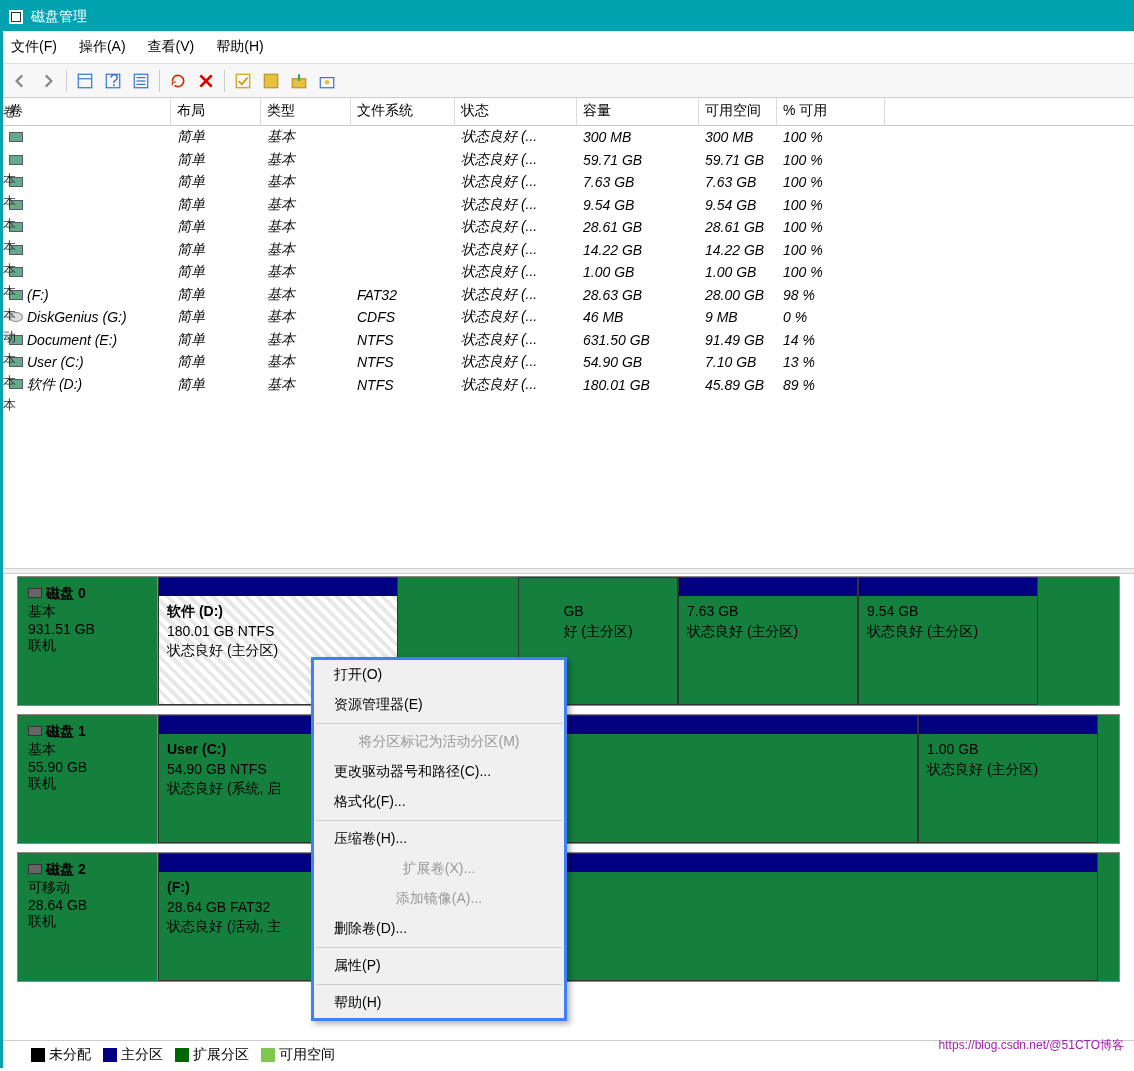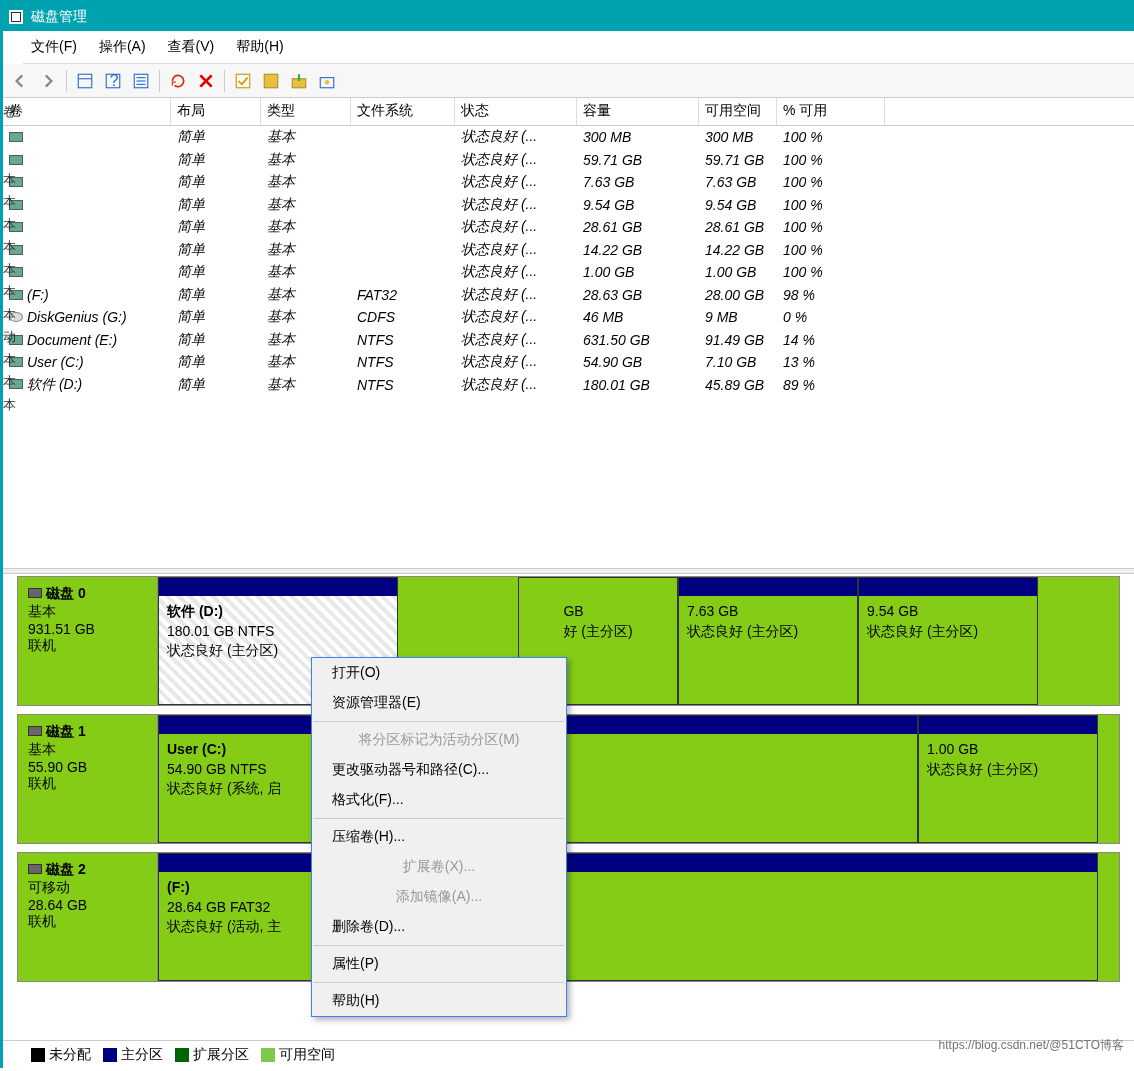--- a/index.html
+++ b/index.html
@@ -1,58 +1,58 @@
 <!DOCTYPE html>
 <html><head>
 <meta charset="utf-8">
 <style>
 * { box-sizing: border-box; margin: 0; padding: 0; font-family: "Microsoft YaHei", "Segoe UI", sans-serif; font-size: 14px; }
 body { background: #fff; overflow: hidden; }
 .window { width: 1134px; height: 1068px; border-top: 3px solid #00a2b0; border-left: 3px solid #00a2b0; display: flex; flex-direction: column; position: relative; }
 .titlebar { background: #00a2b0; color: #fff; height: 28px; display: flex; align-items: center; padding: 0 6px; }
 .titlebar .ticon { width: 14px; height: 14px; background: #fff; margin-right: 8px; position: relative; }
 .titlebar .ticon::after{content:"";position:absolute;inset:2px;border:1px solid #333;}
-.menubar { background: #fff; height: 28px; display: flex; align-items: center; padding: 16px 8px; border-bottom: 1px solid #ddd; margin-left: 20px; }
+.menubar { background: #fff; height: 28px; display: flex; align-items: center; padding: 16px 8px; border-bottom: 1px solid #ddd; }
 .menubar span { margin-right: 22px; cursor: default; }
 .toolbar { background: #f7f7f7; height: 34px; display: flex; align-items: center; padding: 0 4px; border-bottom: 1px solid #ccc; gap:2px; }
 .tbtn { width: 26px; height: 26px; display: flex; align-items: center; justify-content: center; border: 1px solid transparent; position: relative; }
 .sep { width: 1px; height: 22px; background: #ccc; margin: 0 3px; }
 .tbtn svg{width:18px;height:18px;}
 .listview { flex: 0 0 470px; background: #fff; overflow: hidden; }
 .listhdr { display: flex; border-bottom: 1px solid #ccc; background: #fff; height: 28px; }
 .listhdr .col { border-right: 1px solid #ddd; padding: 4px 6px; color: #000; font-size: 14px; }
 .row { display: flex; height: 22.5px; align-items: center; font-style: italic; }
 .row .cell { padding: 0 6px; overflow: hidden; white-space: nowrap; text-overflow: clip; }
 .row .vicon { width:14px; height:10px; background:#6a8; margin-right:4px; display:inline-block;border:1px solid #557; }
 .row .vicon.disc{border-radius:50%; background:#ddd;border:1px solid #888;}
 .c0{width:168px;} .c1{width:90px;} .c2{width:90px;} .c3{width:104px;} .c4{width:122px;}
 .c5{width:122px;} .c6{width:78px;} .c7{width:108px;}
 .splitter { height: 6px; background: #f0f0f0; border-top:1px solid #ccc;border-bottom:1px solid #ccc; cursor: ns-resize; }
 .diskpane { flex: 1; background: #fff; overflow:auto; padding:0; }
-.diskrow { border: 1px solid #888; margin: 2px 14px 8px 14px; display: flex; height: 130px; background:#84cc16; }
+.diskrow { border: 1px solid #888; margin: 2px 14px 8px 14px; display: flex; height: 130px; background:#15803d; }
 .diskhdr { width: 140px; padding: 8px 10px; border-right:1px solid #888; }
 .diskhdr .dname{font-weight:bold;}
 .diskhdr .dicon{width:14px;height:10px;background:#666;display:inline-block;margin-right:4px;border:1px solid #333;}
 .parts { display:flex; flex:1; position:relative; }
 .part { border:1px solid #333; margin:0; display:flex; flex-direction:column; }
 .partbar { height:18px; background:#000080; }
 .partbody { flex:1; padding:6px 8px; font-size:14px; line-height:1.4; }
 .partbody b{font-weight:bold;}
 .hatch { background: repeating-linear-gradient(45deg,#e8e8e8 0,#e8e8e8 4px,#fff 4px,#fff 8px); }
 .legend { height:28px; border-top:1px solid #ccc; display:flex; align-items:center; padding:0 16px; font-size:14px;}
 .lsw { width:14px;height:14px;display:inline-block;margin:0 4px 0 12px;vertical-align:middle;}
 .lsw.unalloc{background:#000;} .lsw.primary{background:#000080;} .lsw.ext{background:#006400;} .lsw.free{background:#7ec850;}
-.ctxmenu { position:absolute; left:308px; top:654px; width:256px; background:#f0f0f0; border:1px solid #3b82f6; box-shadow:3px 3px 6px rgba(0,0,0,.3); z-index:50; }
+.ctxmenu { position:absolute; left:308px; top:654px; width:256px; background:#f0f0f0; border:3px solid #3b82f6; box-shadow:3px 3px 6px rgba(0,0,0,.3); z-index:50; }
 .ctxmenu .mi { padding:6px 20px; font-size:14px; }
 .ctxmenu .mi.disabled{color:#999;text-align:center;}
 .ctxmenu .msep{height:1px;background:#ccc;margin:3px 2px;}
 .hl { position:absolute; border:2px solid #e02020; pointer-events:none; }
 .leftstrip{position:absolute;left:0;top:100px;width:12px;height:900px;}
 .leftstrip div{height:22.5px;font-size:13px;color:#333;padding-left:0;}
-.watermark{position:absolute;right:10px;bottom:14px;color:#737373;font-size:12px;}
+.watermark{position:absolute;right:10px;bottom:14px;color:#a21caf;font-size:12px;}
 </style>
 </head>
 <body>
 
 <div class="window">
 
   <div class="titlebar">
     <span class="ticon"></span>
     <span>磁盘管理</span>
   </div>

